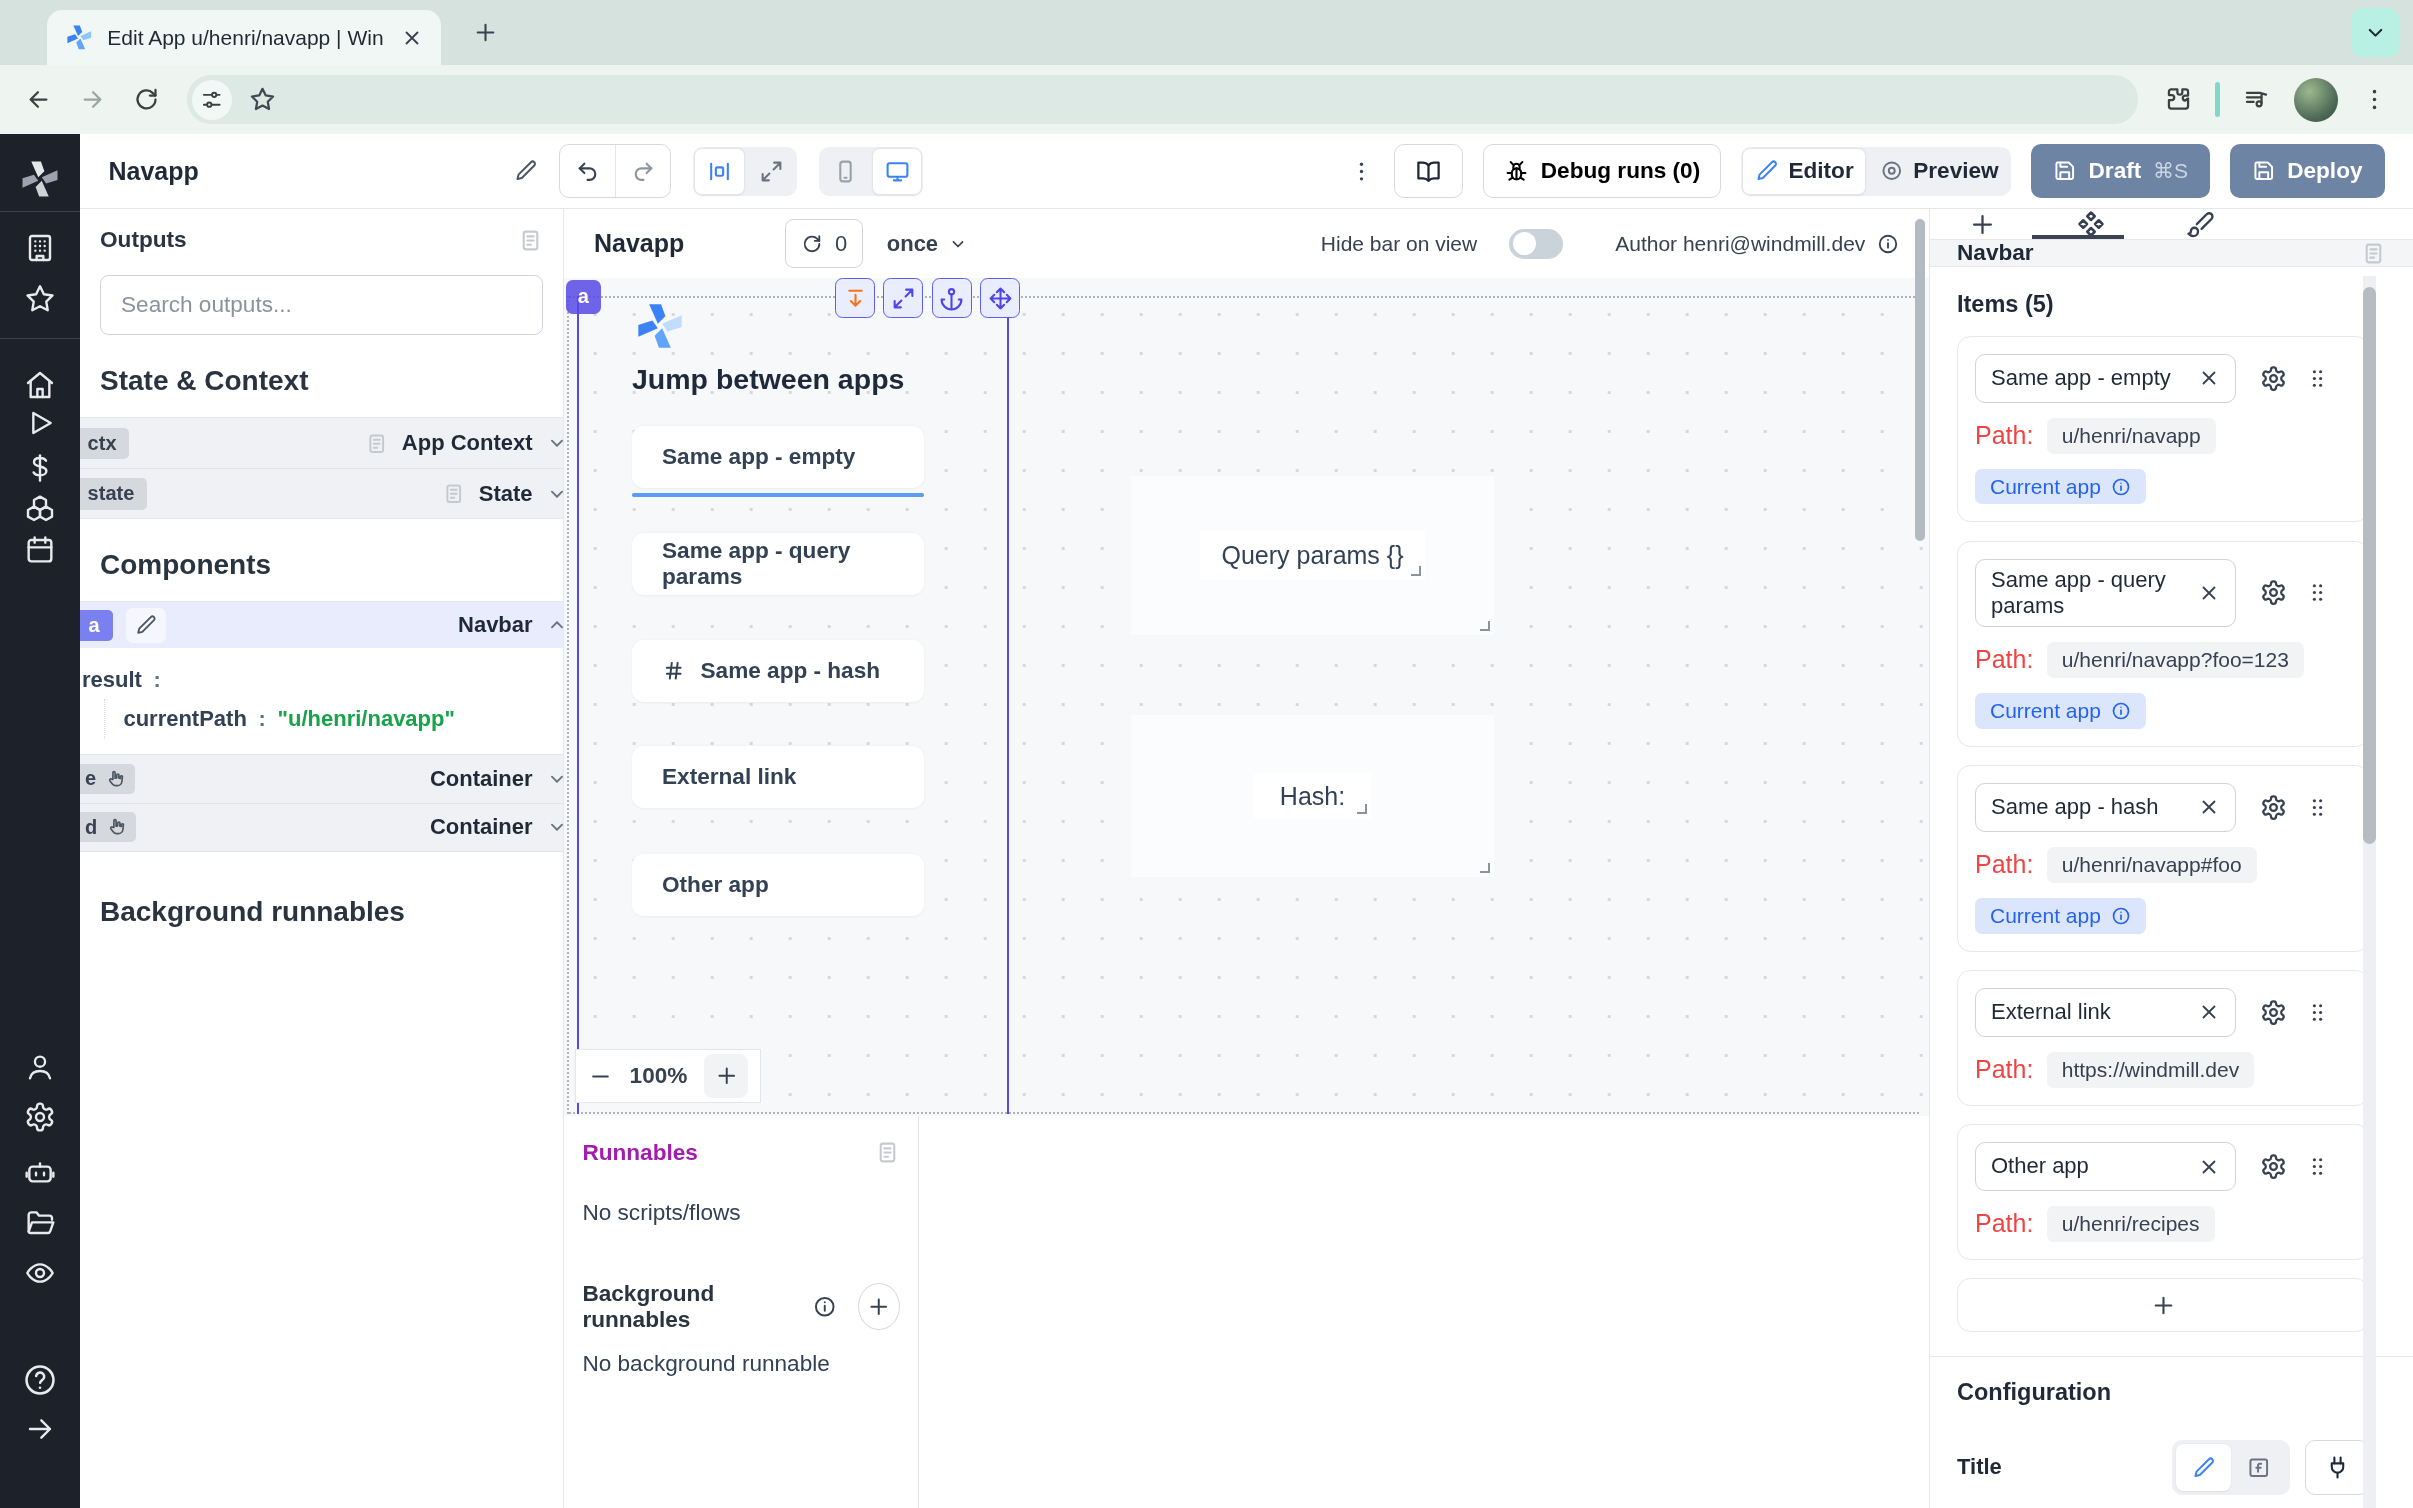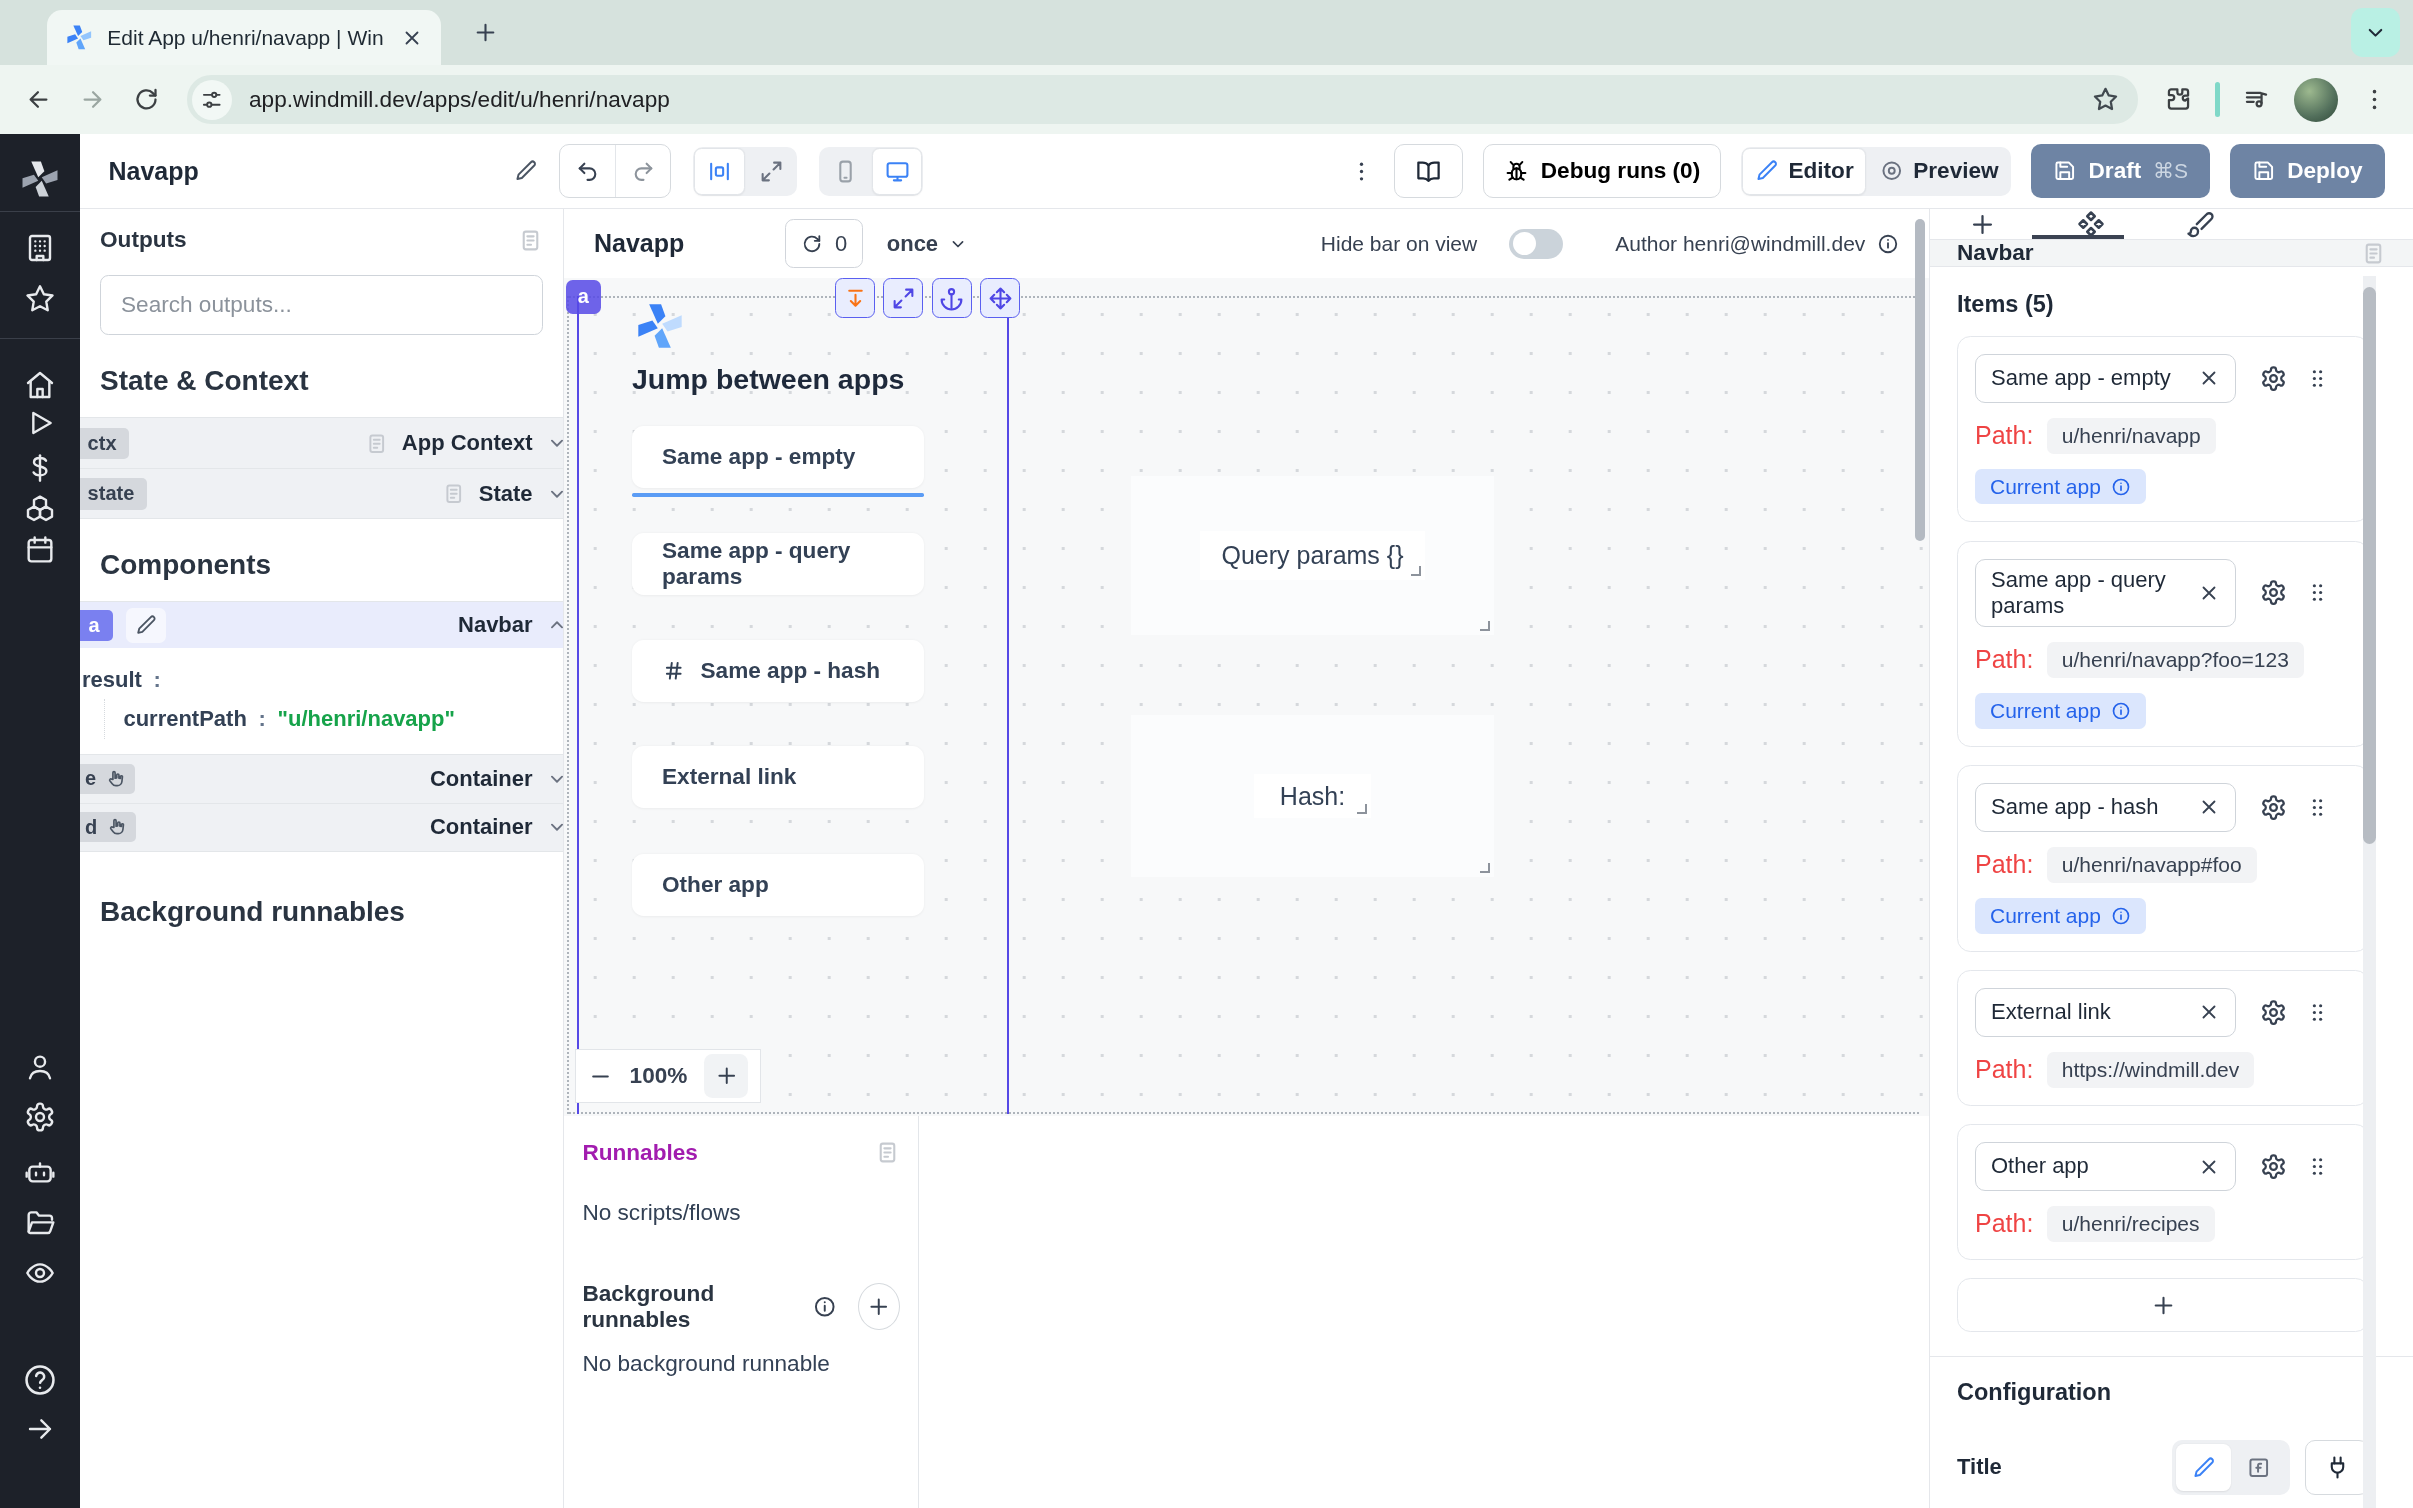--- a/index.html
+++ b/index.html
@@ -256,21 +256,20 @@
     <div class="omnibox">
       <span class="site-chip">
         <span class="i" style="width:23.5px;height:23.5px">
             <svg viewBox="0 0 24 24">
               <path d="M4 7h8M16.8 7H20M4 17h3.2M12 17h8"></path>
               <circle cx="14.5" cy="7" r="2.2"></circle>
               <circle cx="9.5" cy="17" r="2.2"></circle>
             </svg>
           </span>
       </span>
-      <span class="url-text">app.windmill.dev/apps/edit/u/henri/navapp</span>
       <span class="i star">
           <svg viewBox="0 0 24 24">
             <path d="M12 2.5l2.9 5.9 6.5.95-4.7 4.6 1.1 6.5L12 17.4l-5.8 3.05 1.1-6.5-4.7-4.6 6.5-.95z"></path>
           </svg>
         </span>
     </div>
     <div class="chrome-right">
       <span class="i nav-ic">
           <svg viewBox="0 0 24 24">
             <path d="M20.5 11v7a2 2 0 0 1-2 2h-13a2 2 0 0 1-2-2v-5.5H6a2.2 2.2 0 0 0 0-4.4H3.5V5a2 2 0 0 1 2-2H11v2.5a2.2 2.2 0 0 0 4.4 0V3h3.1a2 2 0 0 1 2 2v3.5H18a2.2 2.2 0 0 0 0 4.4z"></path>

